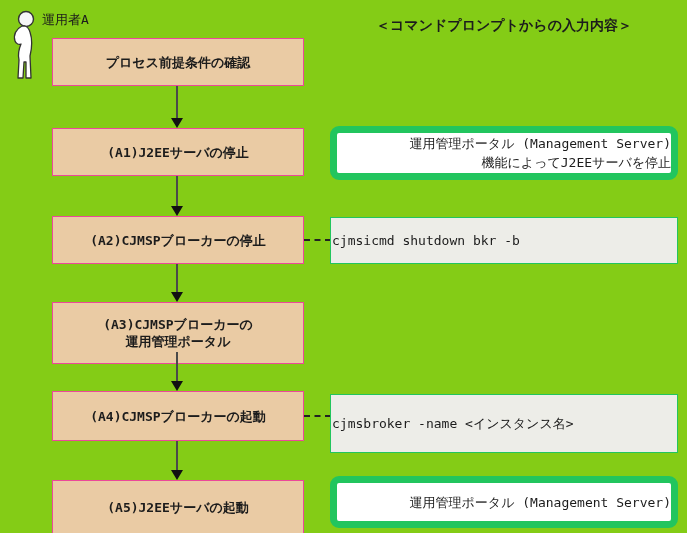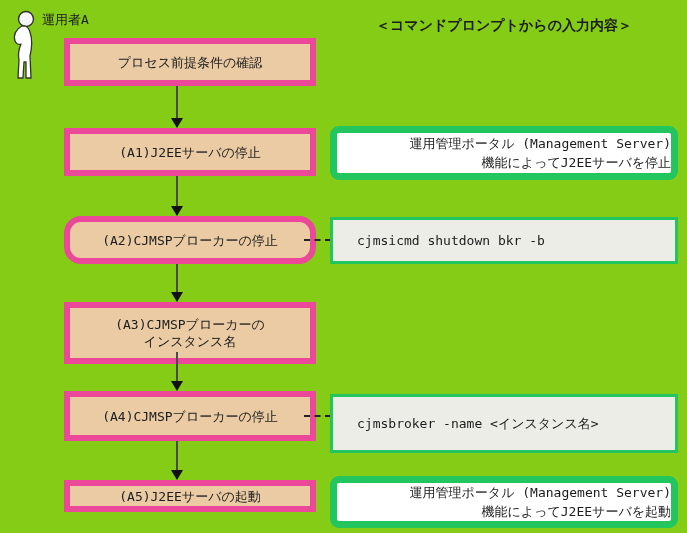--- a/index.html
+++ b/index.html
@@ -18,26 +18,26 @@
     position: absolute; left: 42px; top: 12px;
     font-size: 13px; line-height: 16px; white-space: nowrap;
   }
 
   .col-header {
     position: absolute; left: 330px; top: 17px; width: 348px;
     text-align: center; font-size: 14px; font-weight: bold; white-space: nowrap;
   }
 
   .step {
-    position: absolute; left: 64px; width: 252px;
+    position: absolute; left: 52px; width: 252px;
     background: #EACBA4;
-    border: 6px solid #ec4899;
+    border: 1px solid #ec4899;
     box-sizing: border-box;
     display: flex; flex-direction: column; justify-content: center; align-items: center;
-    font-size: 13px; line-height: 17px; text-align: center;
+    font-size: 13px; line-height: 17px; text-align: center; font-weight: bold;
   }
 
   .arrow { position: absolute; left: 171px; width: 12px; }
   .arrow .shaft {
     position: absolute; left: 5px; top: 0; bottom: 8px; width: 2px; background: #4a4a4a;
   }
   .arrow .head {
     position: absolute; bottom: 0; left: 0; width: 0; height: 0;
     border-left: 6px solid transparent; border-right: 6px solid transparent;
     border-top: 10px solid #111111;
@@ -55,23 +55,23 @@
     font-size: 13px; line-height: 19px;
   }
   .annotation.rounded {
     background: #ffffff;
     border: 7px solid #22c55e;
     border-radius: 9px;
     align-items: flex-end; text-align: center;
   }
   .annotation.command {
     background: #EDEDE8;
-    border: 3px solid #22c55e;
+    border: 1px solid #22c55e;
     align-items: flex-start; text-align: left;
-    padding-left: 24px;
+    padding-left: 1px;
     font-family: "DejaVu Sans Mono", "Liberation Mono", monospace;
   }
 </style>
 </head>
 <body>
 
 <div class="canvas">
 
   <div class="actor-icon">
     <svg width="36" height="70" viewBox="0 0 36 70" xmlns="http://www.w3.org/2000/svg">
@@ -84,33 +84,33 @@
   <div class="col-header">＜コマンドプロンプトからの入力内容＞</div>
 
   <div class="step" style="top:38px;  height:48px;">
     <span>プロセス前提条件の確認</span>
     <span></span>
   </div>
   <div class="step" style="top:128px; height:48px;">
     <span>(A1)J2EEサーバの停止</span>
     <span></span>
   </div>
-  <div class="step" style="top:216px; height:48px;border-radius:17px;">
+  <div class="step" style="top:216px; height:48px;">
     <span>(A2)CJMSPブローカーの停止</span>
     <span></span>
   </div>
   <div class="step" style="top:302px; height:62px;">
     <span>(A3)CJMSPブローカーの</span>
-    <span>インスタンス名</span>
+    <span>運用管理ポータル</span>
   </div>
   <div class="step" style="top:391px; height:50px;">
-    <span>(A4)CJMSPブローカーの停止</span>
+    <span>(A4)CJMSPブローカーの起動</span>
     <span></span>
   </div>
-  <div class="step" style="top:480px; height:32px;">
+  <div class="step" style="top:480px; height:54px;">
     <span>(A5)J2EEサーバの起動</span>
     <span></span>
   </div>
 
   <div class="arrow" style="top:86px;  height:42px;">
       <div class="shaft"></div>
       <div class="head"></div>
     </div>
   <div class="arrow" style="top:176px; height:40px;">
       <div class="shaft"></div>
@@ -138,16 +138,15 @@
   </div>
   <div class="annotation command" style="top:217px; height:47px;">
     <span>cjmsicmd shutdown bkr -b</span>
   </div>
   <div class="annotation command" style="top:394px; height:59px;">
     <span>cjmsbroker -name &lt;インスタンス名&gt;</span>
     <span></span>
   </div>
   <div class="annotation rounded" style="top:476px; height:52px;">
     <span>運用管理ポータル (Management Server)</span>
-    <span>機能によってJ2EEサーバを起動</span>
   </div>
 
 </div>
 
 </body></html>

